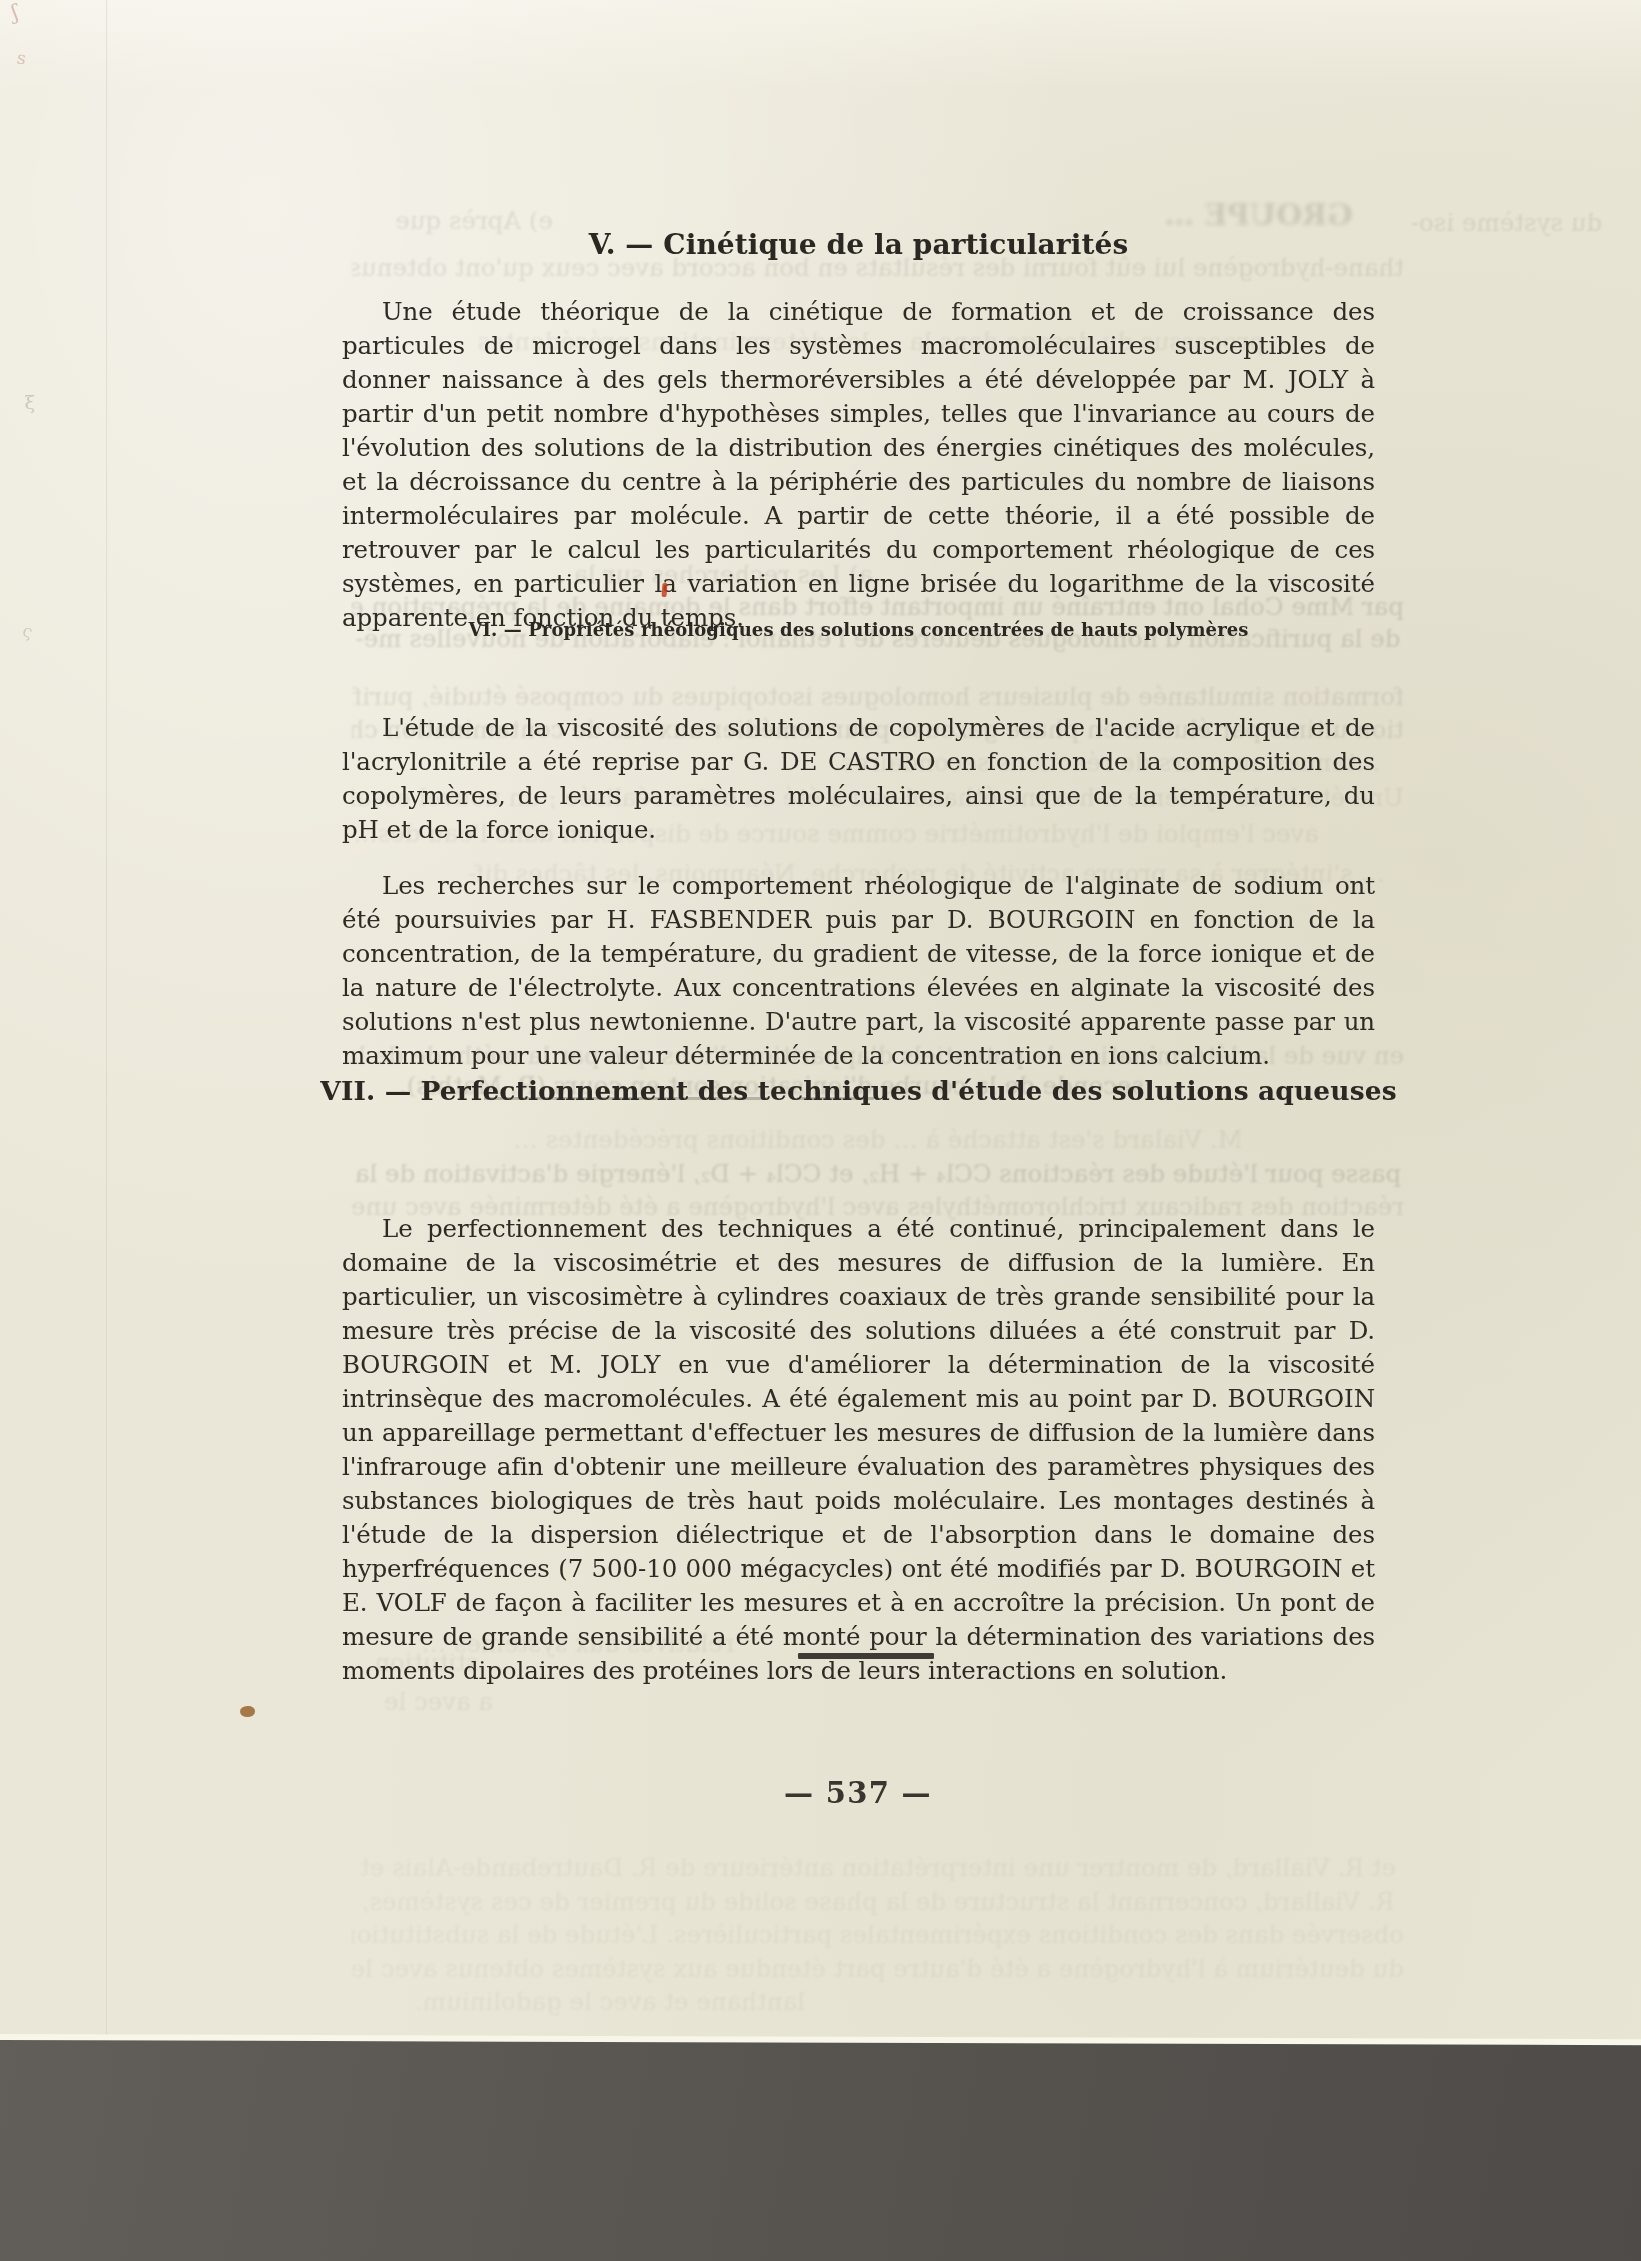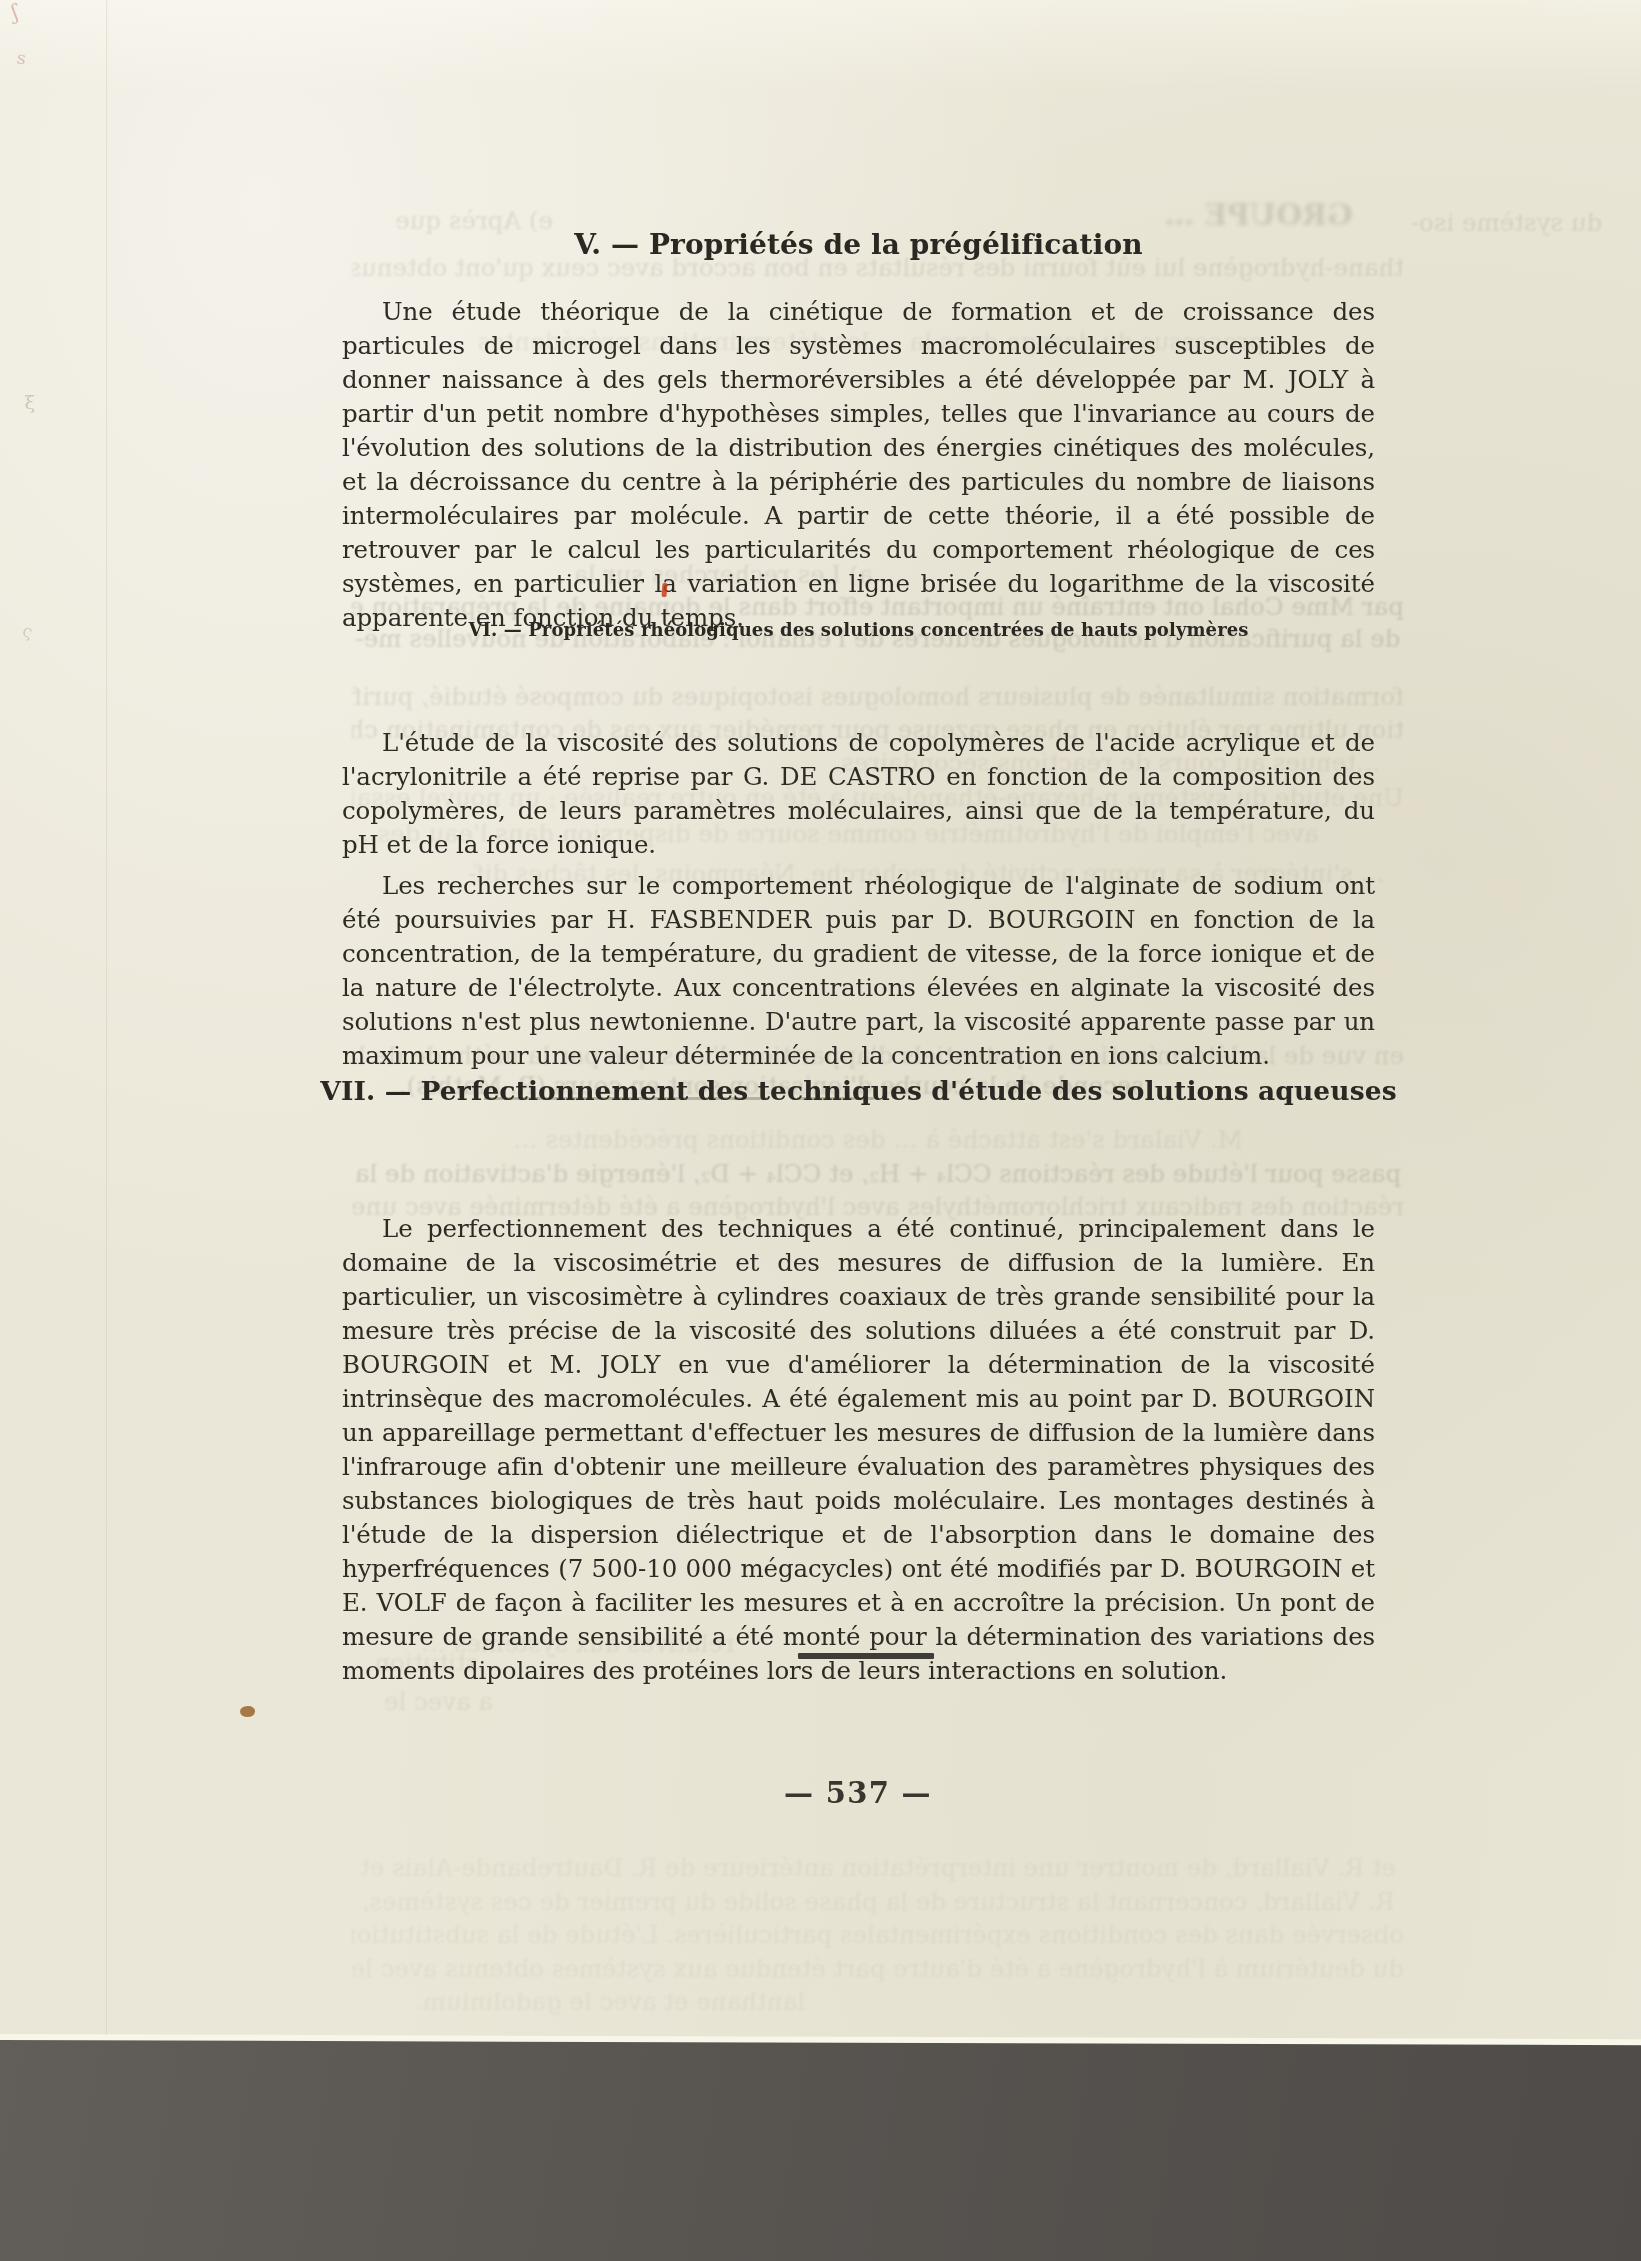--- a/index.html
+++ b/index.html
@@ -108,25 +108,25 @@
 <div class="ghost g3" style="left:361px;top:1647px;width:155px;">…stitution</div>
 <div class="ghost g3" style="left:361px;top:1686px;width:155px;">a avec le</div>
 <div class="ghost g4" style="left:352px;top:1852px;width:1052px;">et R. Viallard, de montrer une interprétation antérieure de R. Dautrebande-Alais et</div>
 <div class="ghost g4" style="left:352px;top:1886px;width:1052px;">R. Viallard, concernant la structure de la phase solide du premier de ces systèmes,</div>
 <div class="ghost g4" style="left:352px;top:1919px;width:1052px;">observée dans des conditions expérimentales particulières. L'étude de la substitution</div>
 <div class="ghost g4" style="left:352px;top:1953px;width:1052px;">du deutérium à l'hydrogène a été d'autre part étendue aux systèmes obtenus avec le</div>
 <div class="ghost g4" style="left:352px;top:1986px;width:516px;">lanthane et avec le gadolinium.</div>
 <div class="ghost-underline" style="left:484px;top:1097px;width:284px;"></div>
 <div class="ghost-underline" style="left:797px;top:1097px;width:77px;"></div>
 
-<h2 class="section-heading h-v">V. — Propriétés de la prégélification</h2>
+<h2 class="section-heading h-v">V. — Cinétique de la particularités</h2>
 <p class="textblock para" style="top:270px;">Une étude théorique de la cinétique de formation et de croissance des particules de microgel dans les systèmes macromoléculaires susceptibles de donner naissance à des gels thermoréversibles a été développée par M. JOLY à partir d'un petit nombre d'hypothèses simples, telles que l'invariance au cours de l'évolution des solutions de la distribution des énergies cinétiques des molécules, et la décroissance du centre à la périphérie des particules du nombre de liaisons intermoléculaires par molécule. A partir de cette théorie, il a été possible de retrouver par le calcul les particularités du comportement rhéologique de ces systèmes, en particulier la variation en ligne brisée du logarithme de la viscosité apparente en fonction du temps.</p>
 
 <h2 class="section-heading h-vi">VI. — Propriétés rhéologiques des solutions concentrées de hauts polymères</h2>
-<p class="textblock para" style="top:701px;">L'étude de la viscosité des solutions de copolymères de l'acide acrylique et de l'acrylonitrile a été reprise par G. DE CASTRO en fonction de la composition des copolymères, de leurs paramètres moléculaires, ainsi que de la température, du pH et de la force ionique.</p>
+<p class="textblock para" style="top:686px;">L'étude de la viscosité des solutions de copolymères de l'acide acrylique et de l'acrylonitrile a été reprise par G. DE CASTRO en fonction de la composition des copolymères, de leurs paramètres moléculaires, ainsi que de la température, du pH et de la force ionique.</p>
 <p class="textblock para" style="top:844px;">Les recherches sur le comportement rhéologique de l'alginate de sodium ont été poursuivies par H. FASBENDER puis par D. BOURGOIN en fonction de la concentration, de la température, du gradient de vitesse, de la force ionique et de la nature de l'électrolyte. Aux concentrations élevées en alginate la viscosité des solutions n'est plus newtonienne. D'autre part, la viscosité apparente passe par un maximum pour une valeur déterminée de la concentration en ions calcium.</p>
 
 <h2 class="section-heading h-vii">VII. — Perfectionnement des techniques d'étude des solutions aqueuses</h2>
 <p class="textblock para" style="top:1187px;">Le perfectionnement des techniques a été continué, principalement dans le domaine de la viscosimétrie et des mesures de diffusion de la lumière. En particulier, un viscosimètre à cylindres coaxiaux de très grande sensibilité pour la mesure très précise de la viscosité des solutions diluées a été construit par D. BOURGOIN et M. JOLY en vue d'améliorer la détermination de la viscosité intrinsèque des macromolécules. A été également mis au point par D. BOURGOIN un appareillage permettant d'effectuer les mesures de diffusion de la lumière dans l'infrarouge afin d'obtenir une meilleure évaluation des paramètres physiques des substances biologiques de très haut poids moléculaire. Les montages destinés à l'étude de la dispersion diélectrique et de l'absorption dans le domaine des hyperfréquences (7 500-10 000 mégacycles) ont été modifiés par D. BOURGOIN et E. VOLF de façon à faciliter les mesures et à en accroître la précision. Un pont de mesure de grande sensibilité a été monté pour la détermination des variations des moments dipolaires des protéines lors de leurs interactions en solution.</p>
 
 <div class="end-rule"></div>
 <div class="page-number">— 537 —</div>
 
 <div class="red-dash"></div>
 <div class="rust-dot"></div>

